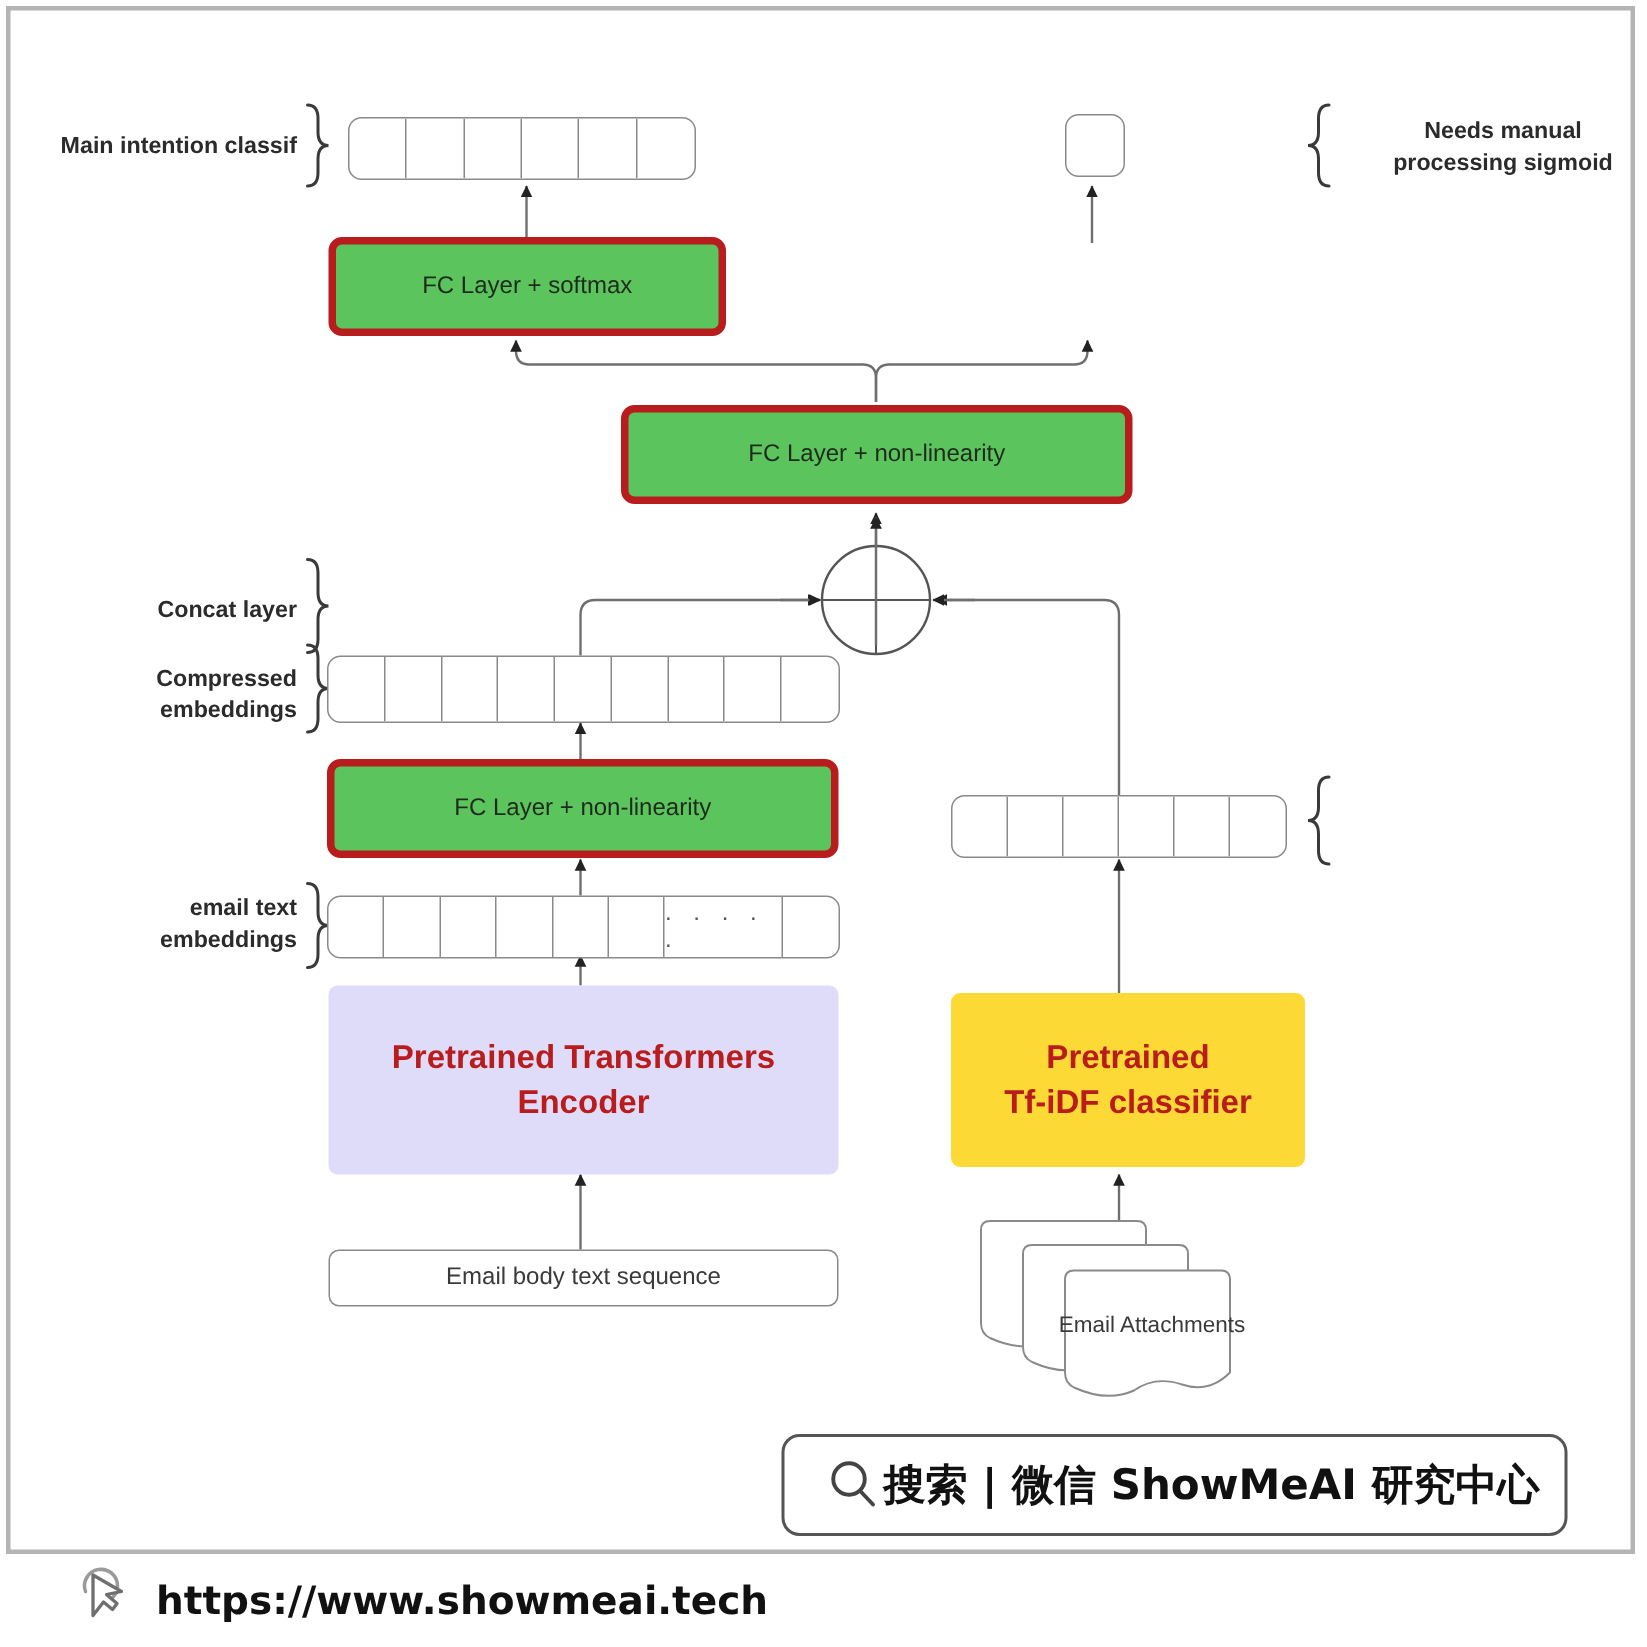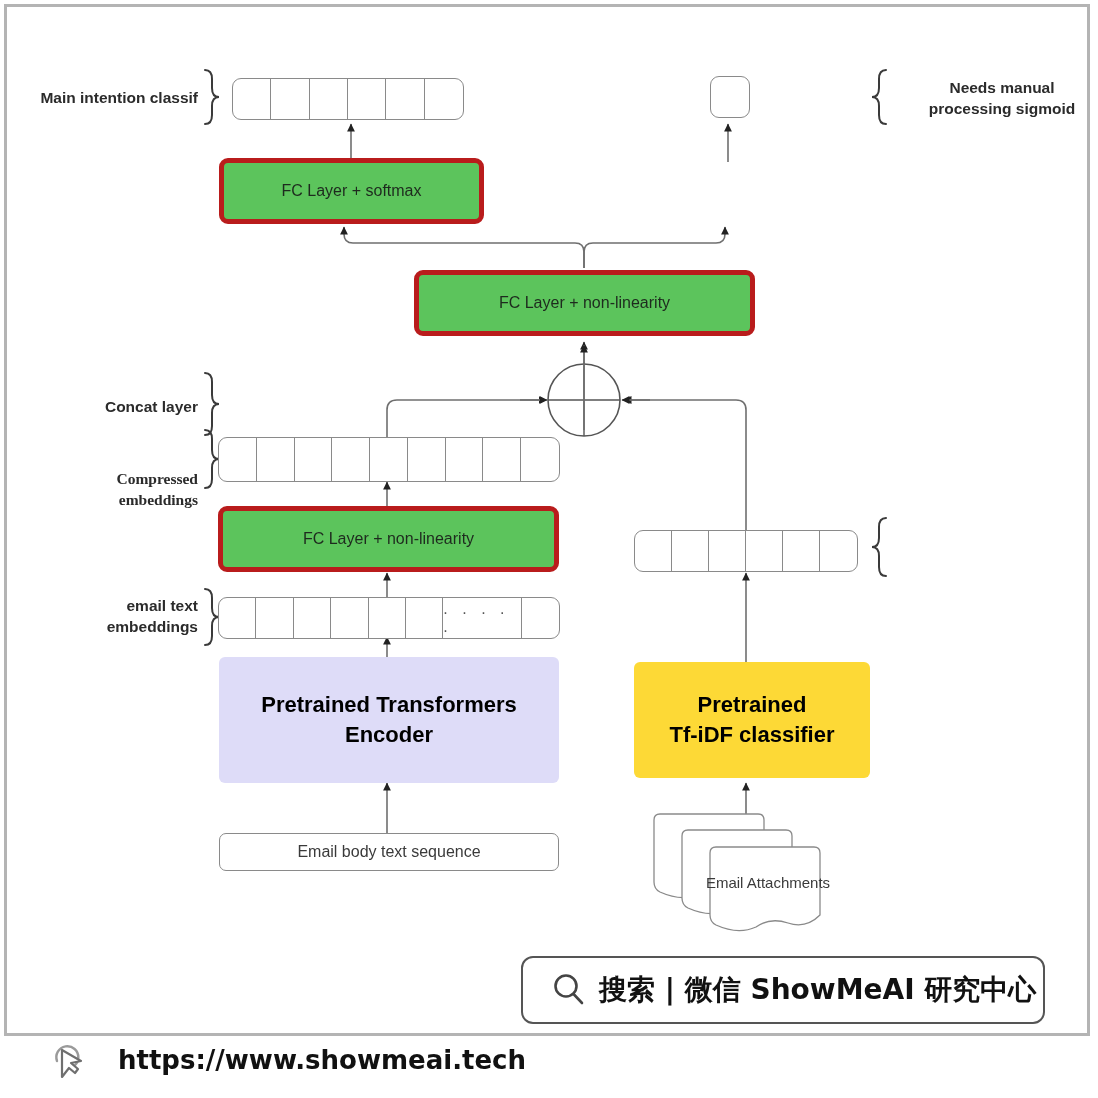--- a/index.html
+++ b/index.html
@@ -42,21 +42,21 @@
   
   .srcbox {
     border-radius: 6px;
     display: flex;
     align-items: center;
     justify-content: center;
     text-align: center;
     font-weight: bold;
     font-size: 22px;
     line-height: 1.35;
-    color: #000000;
+    color: #b91c1c;
   }
   .srcbox.purple { background: #DEDCF8; }
   .srcbox.yellow { background: #FDD936; }
 
   
   .vector {
     display: flex;
     border: 1.5px solid #8a8a8a;
     border-radius: 9px;
     background: #ffffff;
@@ -106,36 +106,36 @@
   
   #wires { position: absolute; left: 0; top: 0; width: 1098px; height: 1098px; pointer-events: none; }
 
   
   #search-pill {
     border: 2px solid #555;
     border-radius: 12px;
     background: #ffffff;
     display: flex;
     align-items: center;
-    gap: 10px;
+    gap: 0;
     padding: 0 26px;
   }
   #search-pill .wm-text {
     font-size: 28px;
     font-weight: bold;
     color: #111;
     white-space: nowrap;
     font-family: "DejaVu Sans", sans-serif;
   }
 
   
   #footer-url {
     display: flex;
-    align-items: center;
-    gap: 28px;
+    align-items: flex-end;
+    gap: 14px;
   }
   #footer-url .url-text {
     font-size: 26px;
     font-weight: bold;
     color: #111;
     font-family: "DejaVu Sans", sans-serif;
   }
 </style>
 </head>
 <body>
@@ -222,21 +222,21 @@
     <div>processing sigmoid</div>
   </div>
 
   <div class="abs fcbox" style="left:219px; top:158px; width:265px; height:66px;">FC Layer + softmax</div>
 
 
   <div class="abs fcbox" style="left:414px; top:270px; width:341px; height:66px;">FC Layer + non-linearity</div>
 
   <div class="abs label" style="left:18px; top:397px; width:180px;">Concat layer</div>
 
-  <div class="abs label" style="left:18px; top:469px; width:180px;font-family:Liberation Serif, serif;">
+  <div class="abs label" style="left:18px; top:443px; width:180px;">
     <div>Compressed</div>
     <div>embeddings</div>
   </div>
 
   <div class="abs vector" style="left:218px; top:437px; width:342px; height:45px;">
     <div class="cell" style="width:11.111%"></div>
     <div class="cell" style="width:11.111%"></div>
     <div class="cell" style="width:11.111%"></div>
     <div class="cell" style="width:11.111%"></div>
     <div class="cell" style="width:11.111%"></div>

